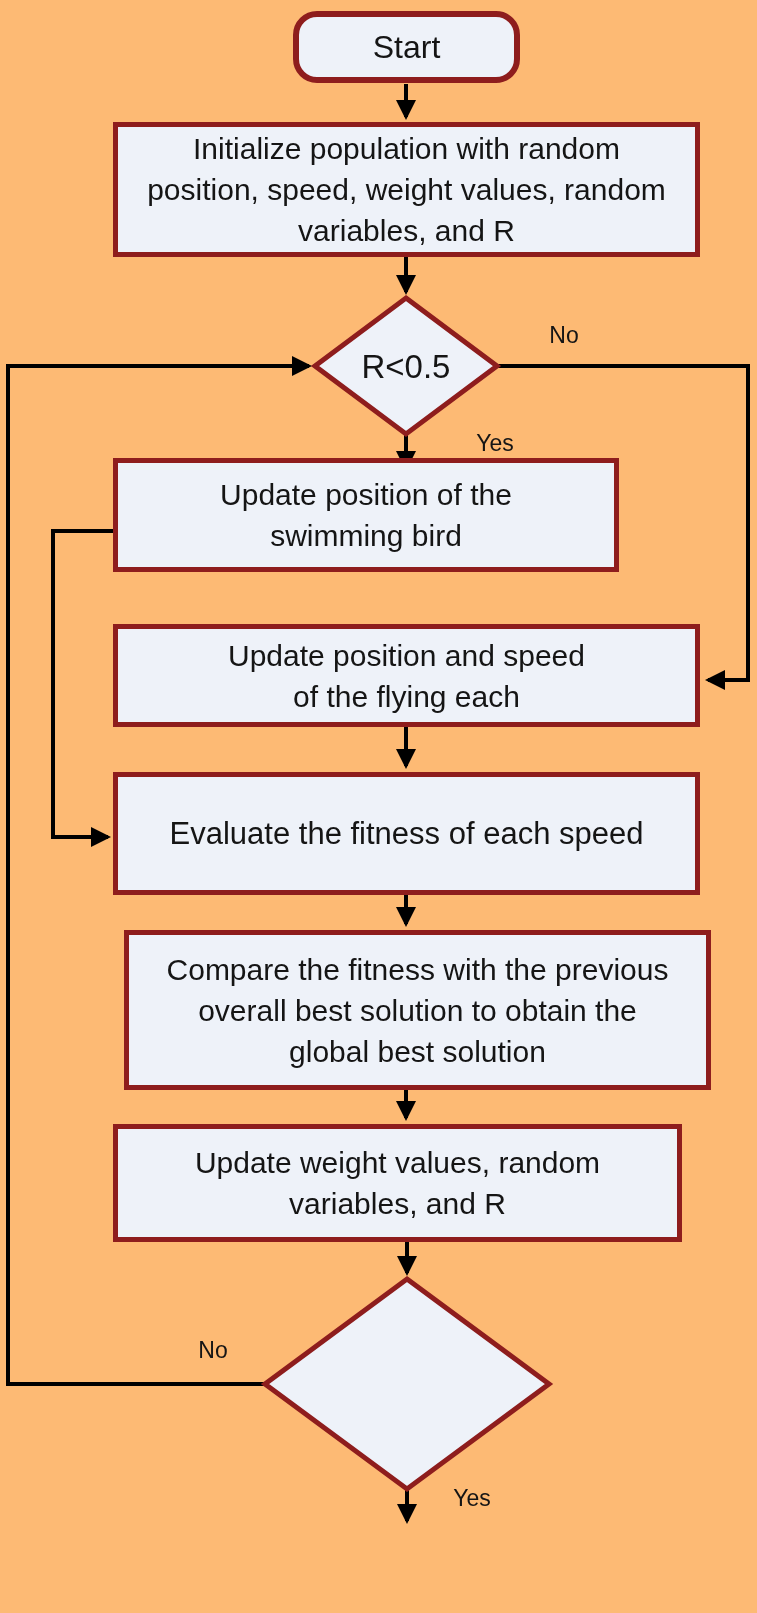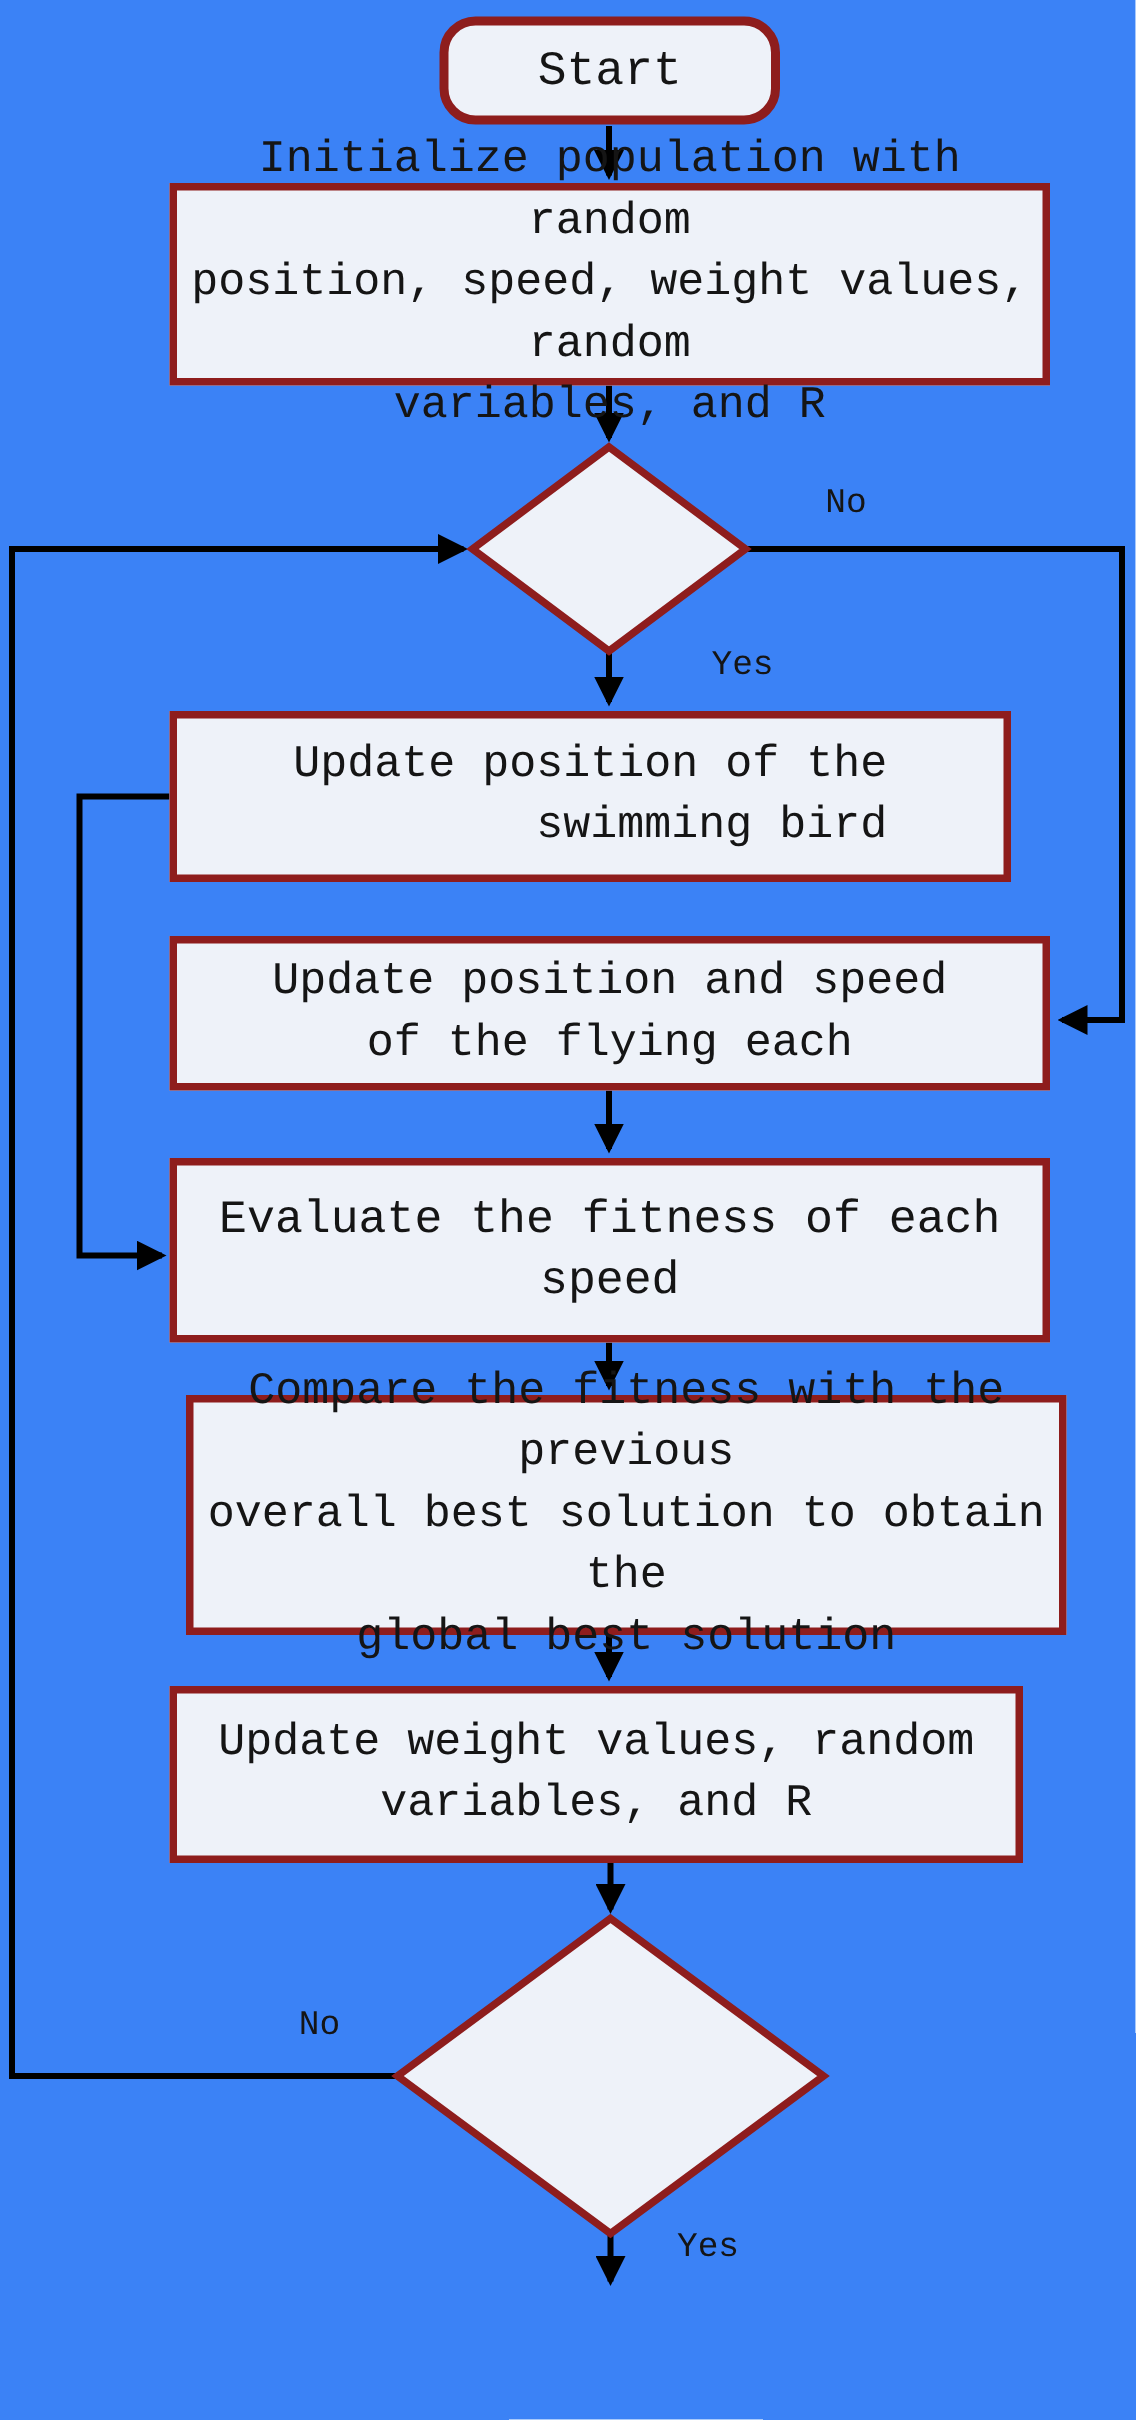--- a/index.html
+++ b/index.html
@@ -4,22 +4,22 @@
 <style>
   html, body {
     margin: 0;
     padding: 0;
     background: #ffffff;
   }
   .canvas {
     position: relative;
     width: 757px;
     height: 1613px;
-    background: #3b82f6;
-    font-family: Liberation Mono, monospace;
+    background: #fdba74;
+    font-family: Liberation Sans, sans-serif;
     color: #151515;
     overflow: hidden;
   }
   .edges-svg {
     position: absolute;
     left: 0;
     top: 0;
     width: 757px;
     height: 1613px;
   }
@@ -55,21 +55,21 @@
     position: absolute;
     display: flex;
     align-items: center;
     justify-content: center;
     font-size: 23px;
     line-height: 34px;
   }
   
   #n-start   { left: 293px; top: 11px;   width: 227px; height: 72px; }
   #n-init    { left: 113px; top: 122px;  width: 587px; height: 135px; }
-  #n-swim    { left: 113px; top: 474px;  width: 561px; height: 114px; text-align: right; }
+  #n-swim    { left: 113px; top: 458px;  width: 506px; height: 114px; }
   #n-fly     { left: 113px; top: 624px;  width: 587px; height: 103px; }
   #n-eval    { left: 113px; top: 772px;  width: 587px; height: 123px; font-size: 31px; }
   #n-compare { left: 124px; top: 930px;  width: 587px; height: 160px; }
   #n-weight  { left: 113px; top: 1124px; width: 569px; height: 118px; }
   #n-end     { left: 293px; top: 1527px; width: 227px; height: 78px; }
   #lbl-d1    { left: 316px; top: 344px;  width: 180px; height: 44px; font-size: 33px; }
   #lbl-d2    { left: 307px; top: 1322px; width: 200px; height: 124px; }
   #lbl-no1   { left: 524px; top: 312px;  width: 80px;  height: 45px; }
   #lbl-yes1  { left: 445px; top: 420px;  width: 100px; height: 45px; }
   #lbl-no2   { left: 173px; top: 1327px; width: 80px;  height: 45px; }
@@ -104,20 +104,21 @@
     <polygon points="406,298 497,366 406,434 315,366" fill="#eef2f9" stroke="#8e1d1d" stroke-width="5" stroke-linejoin="miter"></polygon>
     <polygon points="407,1279 549,1384 407,1489 265,1384" fill="#eef2f9" stroke="#8e1d1d" stroke-width="5" stroke-linejoin="miter"></polygon>
   </svg>
 
   <div class="node terminal" id="n-start">Start</div>
 
   <div class="node" id="n-init">Initialize population with random
 position, speed, weight values, random
 variables, and R</div>
 
+  <div class="diamond-label" id="lbl-d1">R&lt;0.5</div>
 
   <div class="node" id="n-swim">Update position of the
 swimming bird</div>
 
   <div class="node" id="n-fly">Update position and speed
 of the flying each</div>
 
   <div class="node" id="n-eval">Evaluate the fitness of each speed</div>
 
   <div class="node" id="n-compare">Compare the fitness with the previous

